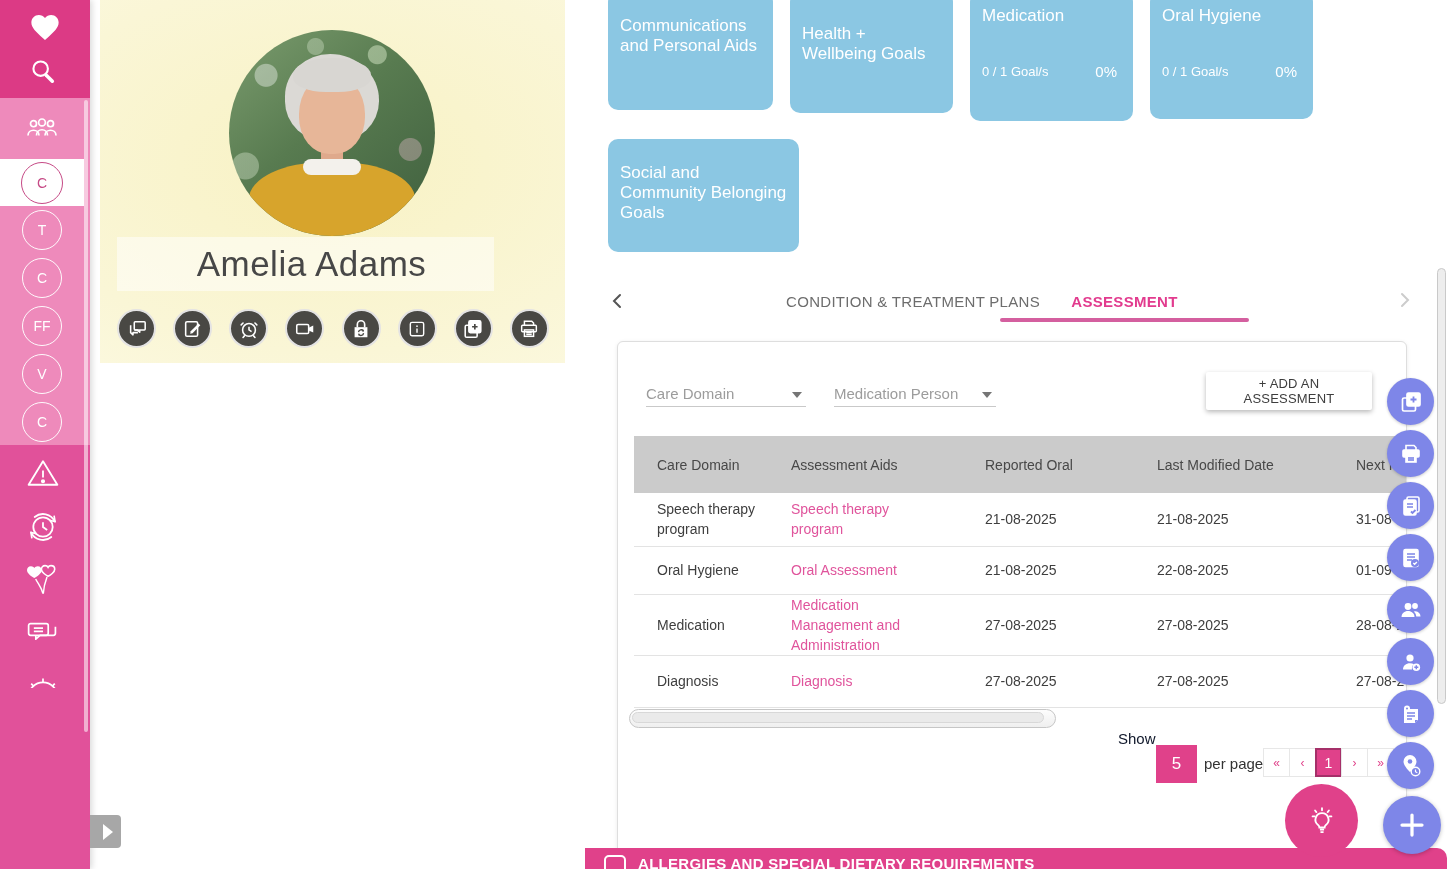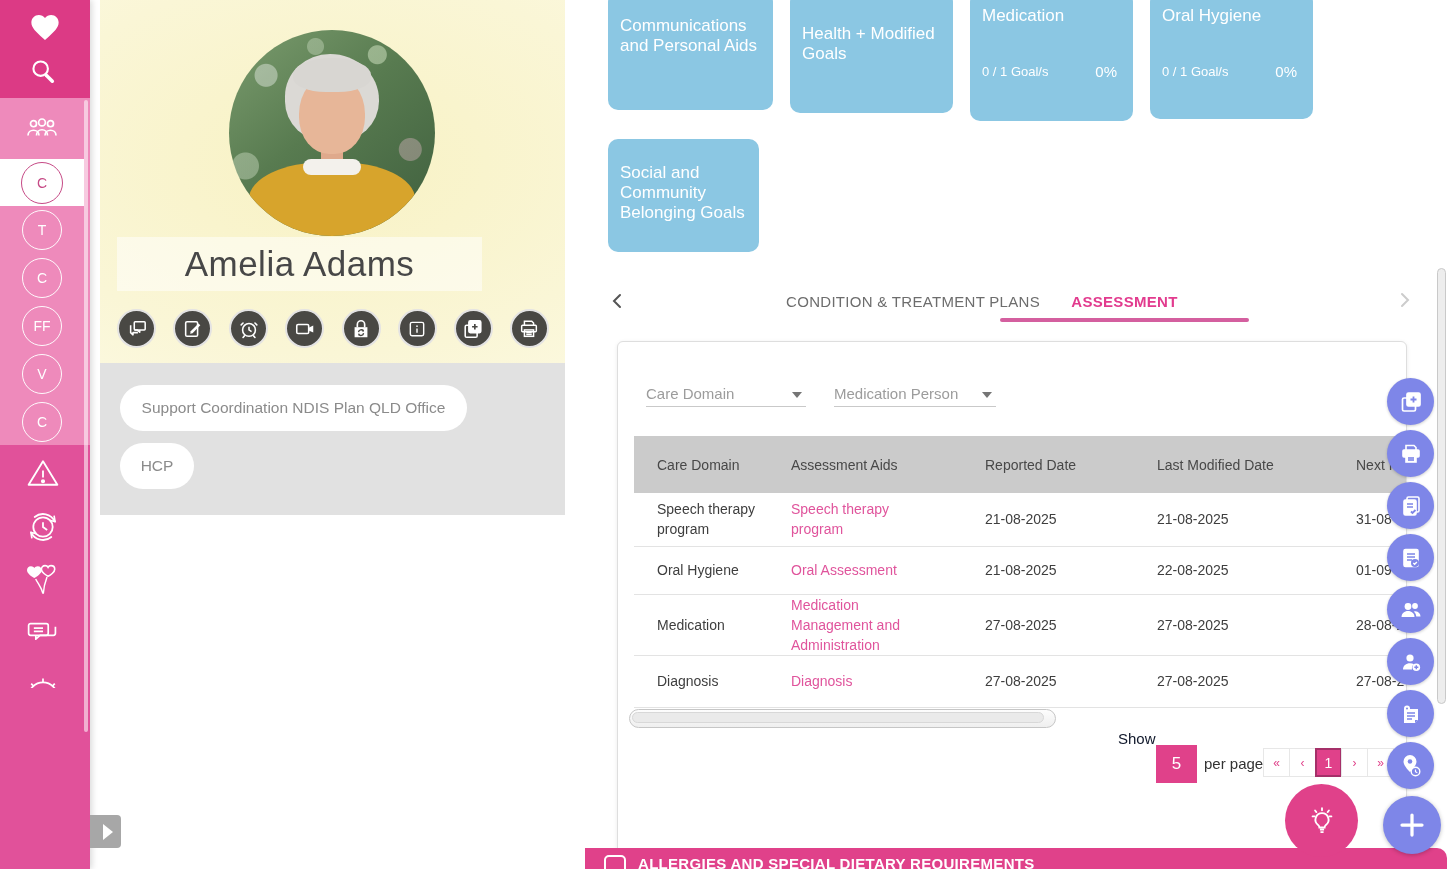--- a/index.html
+++ b/index.html
@@ -38,37 +38,37 @@
       radial-gradient(circle at 88% 58%, rgba(222,184,196,.4) 0 11px, transparent 12px),
       radial-gradient(circle at 8% 66%, rgba(234,244,224,.35) 0 13px, transparent 14px),
       radial-gradient(circle at 42% 8%, rgba(240,250,230,.3) 0 8px, transparent 9px),
       linear-gradient(140deg,#7b9c6e 0%,#587b50 45%,#3f5f3e 100%);}
   .hair{position:absolute;left:56px;top:24px;width:94px;height:88px;background:#dbd9d5;border-radius:48% 52% 46% 46%;}
   .face{position:absolute;left:70px;top:44px;width:66px;height:80px;background:#e7b698;border-radius:50% 50% 46% 46%;}
   .fringe{position:absolute;left:64px;top:28px;width:78px;height:34px;background:#d8d6d2;border-radius:50% 50% 42% 42%;}
   .neck{position:absolute;left:92px;top:118px;width:22px;height:16px;background:#dfa98c;}
   .shirt{position:absolute;left:74px;top:129px;width:58px;height:16px;background:#f3f1ec;border-radius:8px;}
   .sweater{position:absolute;left:20px;top:132px;width:166px;height:80px;background:#d7a42c;border-radius:46% 46% 8% 8%;}
-  .name-band{left:17px;top:237px;width:365px;height:54px;background:rgba(255,255,255,.52);}
+  .name-band{left:17px;top:237px;width:365px;height:54px;background:rgba(255,255,255,.52);padding-left:12px;}
   .person-name{width:100%;text-align:center;line-height:54px;font-size:35px;color:#474747;letter-spacing:.5px;}
   .dob{left:0;top:290px;width:465px;text-align:center;font-size:17px;color:#555;}
   .action-row{left:17px;top:309px;width:432px;display:flex;justify-content:space-between;}
   .act-btn{width:39px;height:39px;border-radius:50%;background:#494844;color:#fff;border:2px solid rgba(255,255,255,.85);box-sizing:border-box;}
   .tags{left:0;top:363px;width:465px;height:152px;background:#e1e1e1;padding:0;}
   .pill{position:absolute;background:#fff;border-radius:24px;color:#8b8b8b;font-size:15.5px;display:flex;align-items:center;justify-content:center;}
   .pill1{left:20px;top:22px;width:347px;height:46px;}
   .pill2{left:20px;top:80px;width:74px;height:46px;}
 
   
   .gcard{background:#8bc7e3;border-radius:10px;color:#fff;box-sizing:border-box;padding:14px 12px 0 12px;}
   .gc1{left:608px;top:-8px;width:165px;height:118px;padding-top:24px;}
   .gc2{left:790px;top:-8px;width:163px;height:121px;padding-top:32px;}
   .gc3{left:970px;top:-8px;width:163px;height:129px;}
   .gc4{left:1150px;top:-8px;width:163px;height:127px;}
-  .gc5{left:608px;top:139px;width:151px;height:113px;padding-top:24px;}
+  .gc5{left:608px;top:139px;width:191px;height:113px;padding-top:24px;}
   .gc-title{font-size:17px;line-height:20px;}
   .gc-stats{margin-top:11px;}
   .gc-stat{display:flex;align-items:center;margin-bottom:5px;margin-top:37px;}
   .gc-stat .lbl{font-size:13px;line-height:16px;width:100px;}
   .gc-stat .val{font-size:15px;margin-left:auto;padding-right:4px;}
 
   
   .chev{width:18px;height:18px;}
   .chev-left{left:608px;top:292px;color:#555;}
   .chev-right{left:1396px;top:291px;color:#ccc;}
@@ -285,35 +285,27 @@
         <svg class="ic" width="22" height="22" viewBox="0 0 24 24" fill="none" stroke="#fff" stroke-width="1.6">
             <path d="M7 8V3.5h8l2 2V8"></path>
             <rect x="4" y="8" width="16" height="7" rx="1"></rect>
             <rect x="7" y="13" width="10" height="7"></rect>
             <line x1="9" y1="16" x2="15" y2="16"></line>
             <line x1="9" y1="18" x2="15" y2="18"></line>
           </svg>
       </div>
     </div>
   </div>
-  <div class="abs tags">
-    <div class="pill pill1">
-        <span>Support Coordination NDIS Plan QLD Office</span>
-      </div>
-    <div class="pill pill2">
-        <span>HCP</span>
-      </div>
-  </div>
 </section>
 
 <div class="abs gcard gc1">
   <div class="gc-title">Communications and Personal Aids</div>
 </div>
 <div class="abs gcard gc2">
-  <div class="gc-title">Health + Modified Goals</div>
+  <div class="gc-title">Health + Wellbeing Goals</div>
 </div>
 <div class="abs gcard gc3">
   <div class="gc-title">Medication</div>
   <div class="gc-stats">
     <div class="gc-stat">
         <span class="lbl">0 / 1 Goal/s</span>
         <span class="val">0%</span>
       </div>
     <div class="gc-stat">
         <span class="lbl">0 / 1 Condition/s</span>
@@ -354,35 +346,36 @@
 
 <section class="abs panel">
   <div class="filter filter1">
     <span>Care Domain</span>
     <span class="dd-arrow"></span>
   </div>
   <div class="filter filter2">
     <span>Medication Person</span>
     <span class="dd-arrow"></span>
   </div>
+  <button class="abs add-btn ctr" style="border:none;cursor:pointer;">+ ADD AN ASSESSMENT</button>
 
   <div class="abs table-wrap">
     <table class="assess">
       <colgroup>
           <col class="c1">
           <col class="c2">
           <col class="c3">
           <col class="c4">
           <col class="c5">
         </colgroup>
       <thead>
         <tr>
           <th>Care Domain</th>
           <th>Assessment Aids</th>
-          <th>Reported Date</th>
+          <th>Reported Oral</th>
           <th>Last Modified Date</th>
           <th>Next Re</th>
         </tr>
       </thead>
       <tbody>
         <tr class="r1">
           <td>Speech therapy program</td>
           <td><a href="#" class="cell-link">Speech therapy program</a></td>
           <td>21-08-2025</td>
           <td>21-08-2025</td>

